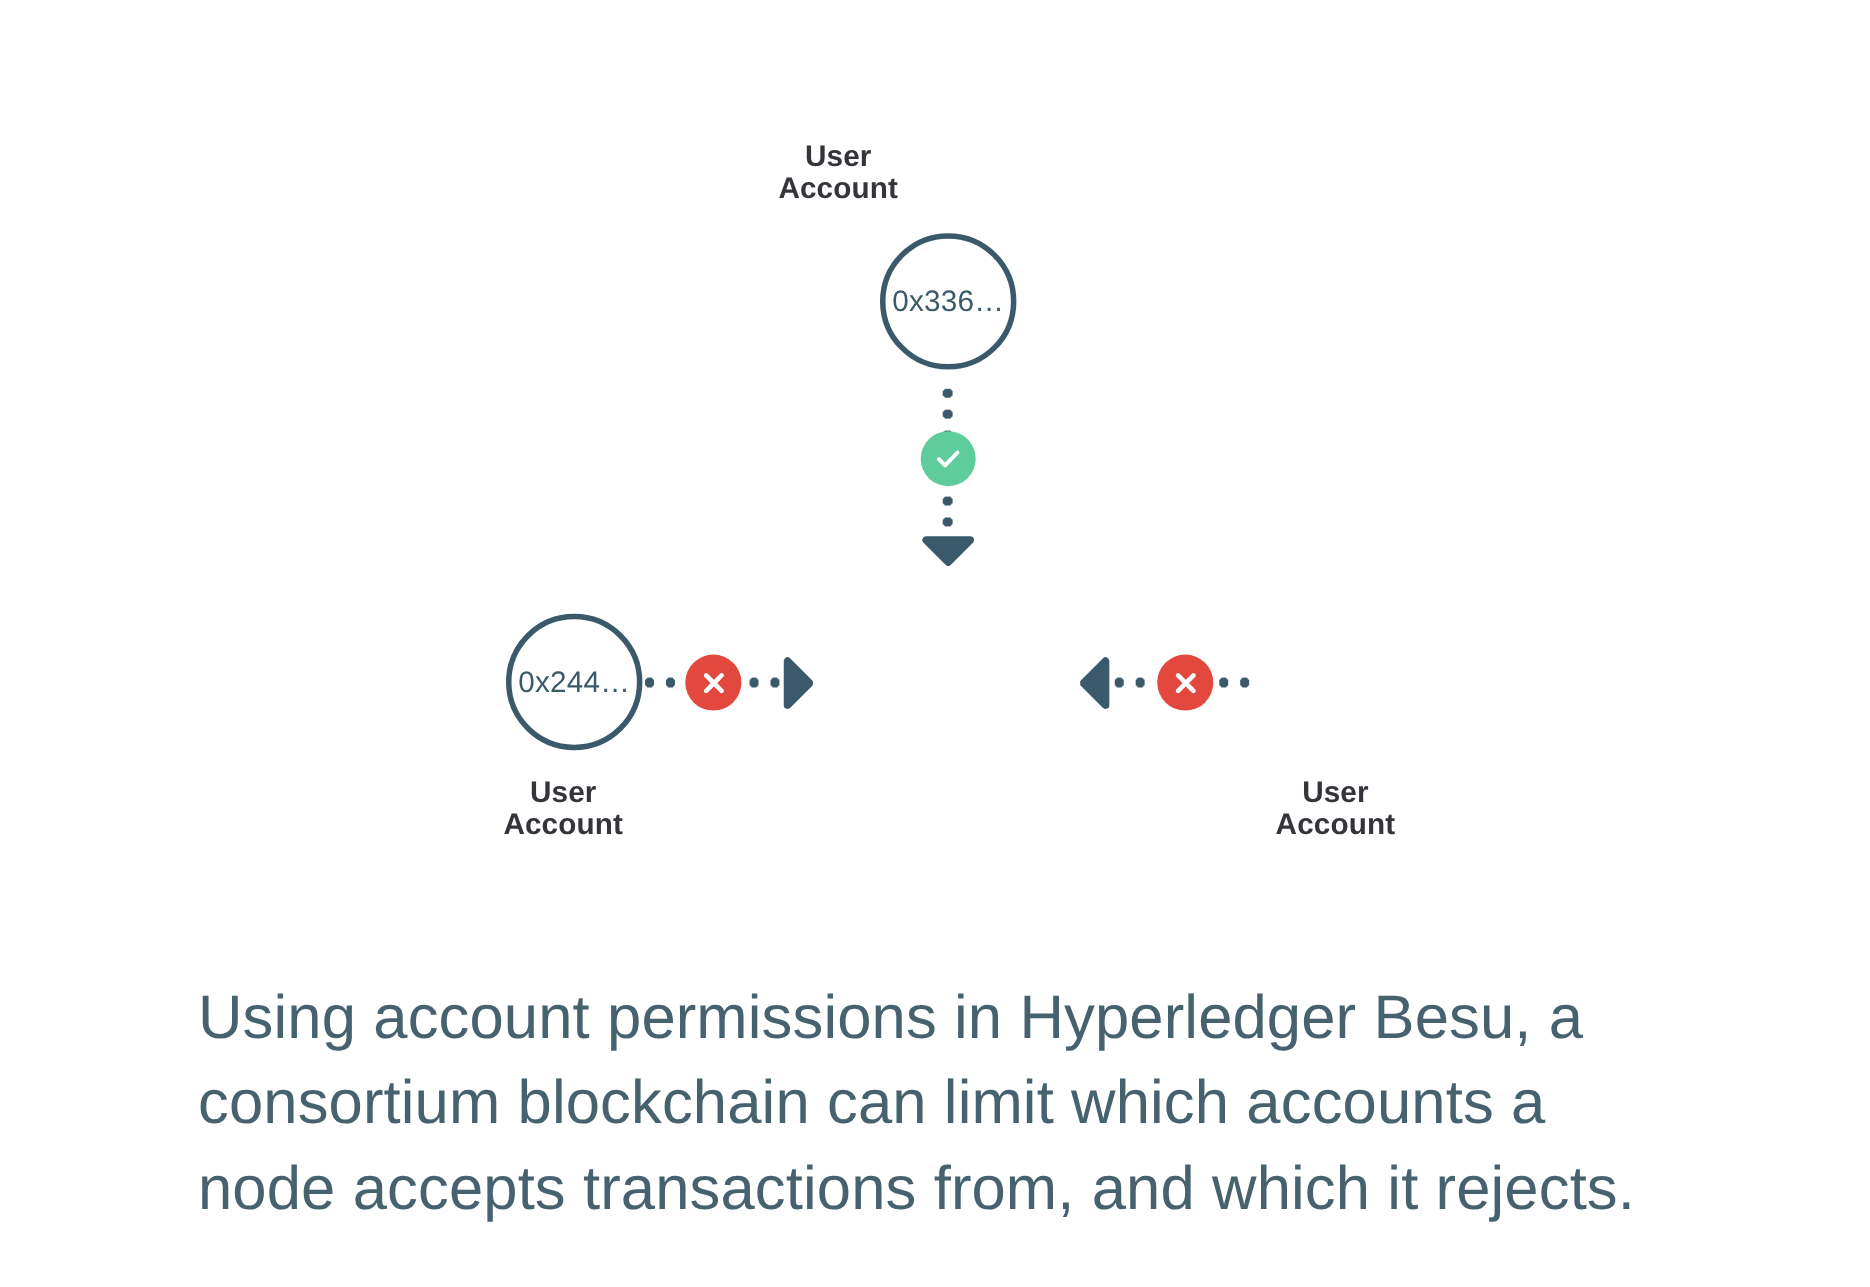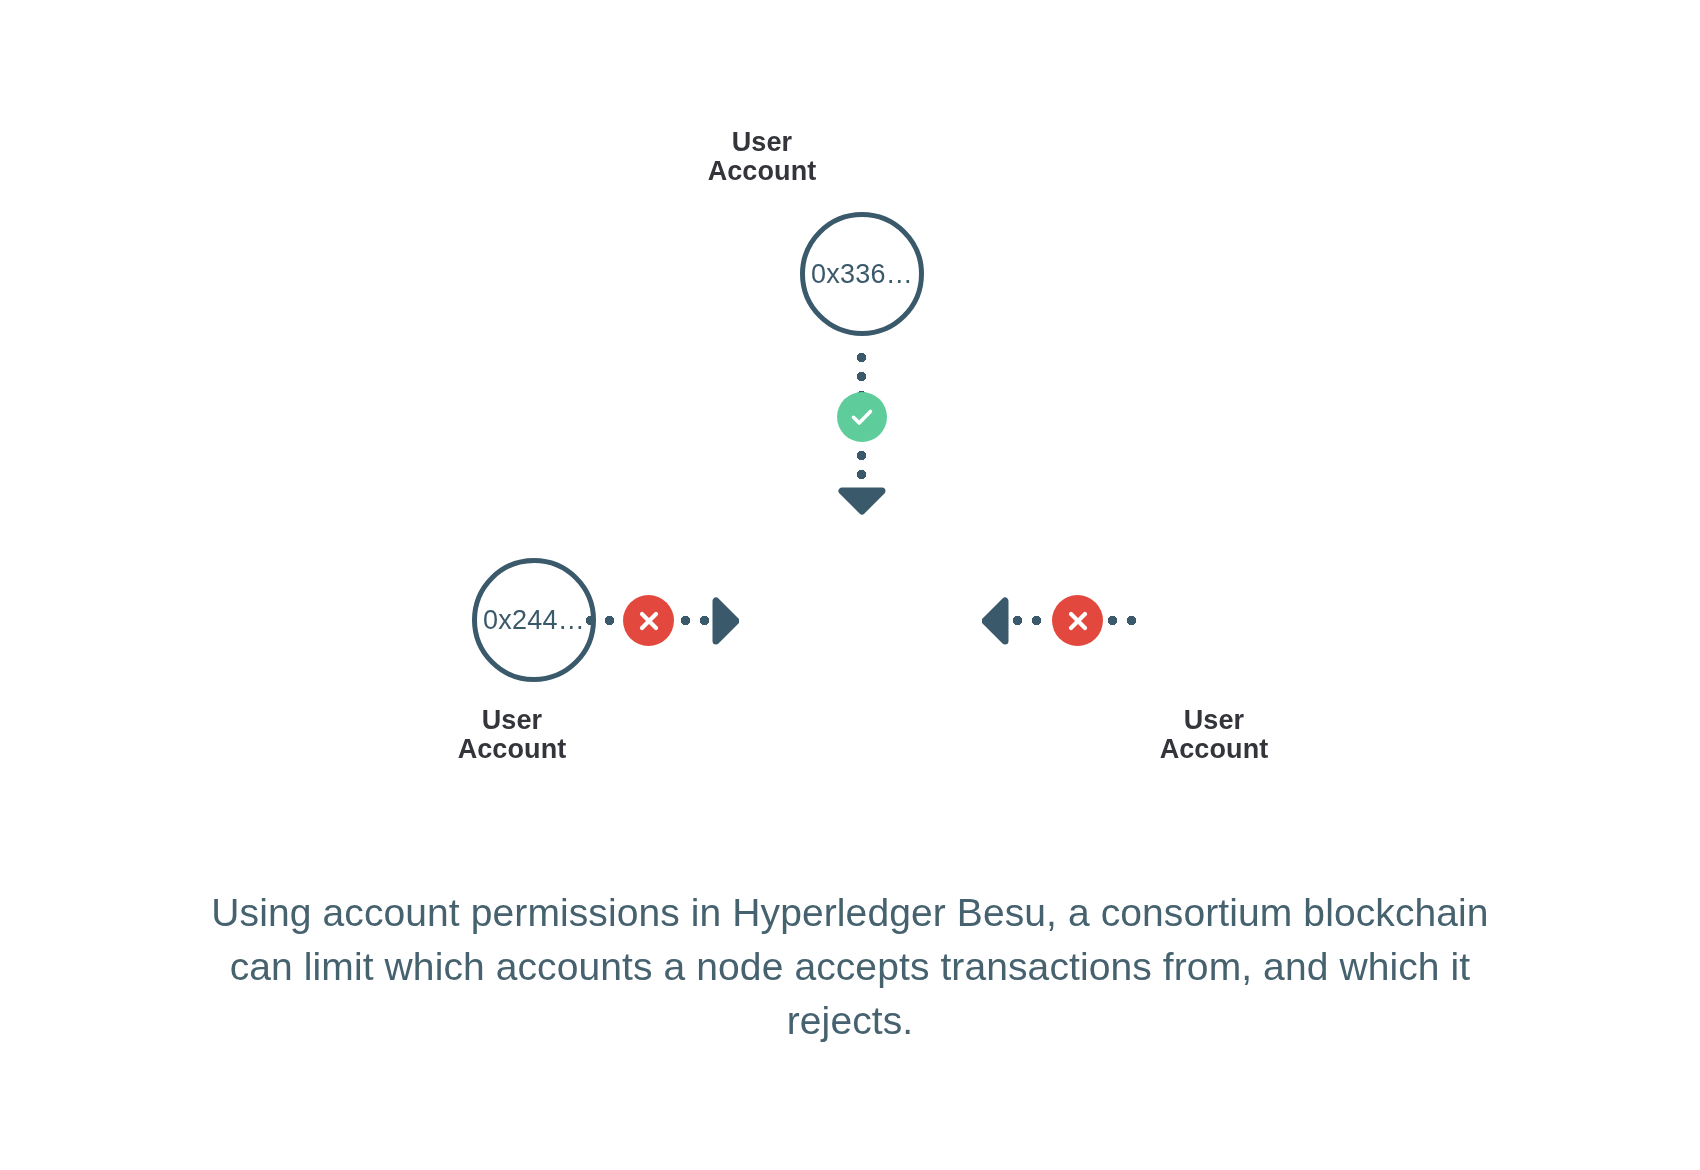--- a/index.html
+++ b/index.html
@@ -104,23 +104,23 @@
     position: absolute;
   }
   .arrow svg { display: block; }
 
   
   #caption {
     position: absolute;
     left: 0;
     right: 0;
     top: 886px;
-    text-align: center;
-    font-family: "Liberation Sans", sans-serif;
-    font-size: 39px;
+    text-align: left;
+    font-family: "Liberation Sans", sans-serif;
+    font-size: 56px;
     font-weight: 300;
     line-height: 1.38;
     color: #46626f;
     letter-spacing: 0.1px;
     padding: 0 180px;
     box-sizing: border-box;
   }
 </style>
 </head>
 <body>
@@ -144,21 +144,21 @@
 
   <div class="dots-v" style="left:857px; top:446px; width:9px; height:46px;"></div>
 
   <div class="arrow" style="left:838px; top:487px;">
     <svg width="48" height="28" viewBox="0 0 48 28" aria-hidden="true">
       <path d="M4 4 H44 L24 24 Z" fill="#3a5a6b" stroke="#3a5a6b" stroke-width="7" stroke-linejoin="round"></path>
     </svg>
   </div>
 
 
-  <div class="acct-circle" style="left:472px; top:558px; width:124px; height:124px;">
+  <div class="acct-circle" style="left:460px; top:558px; width:124px; height:124px;">
     <span class="acct-addr">0x244…</span>
   </div>
 
   <div class="acct-label" style="left:412px; top:706px; width:200px;">User
 Account</div>
 
   <div class="dots-h" style="left:581px; top:616px; width:42px; height:9px;"></div>
 
   <div class="badge deny" style="left:623px; top:595px; width:51px; height:51px;">
     <svg width="26" height="26" viewBox="0 0 26 26" aria-hidden="true">

